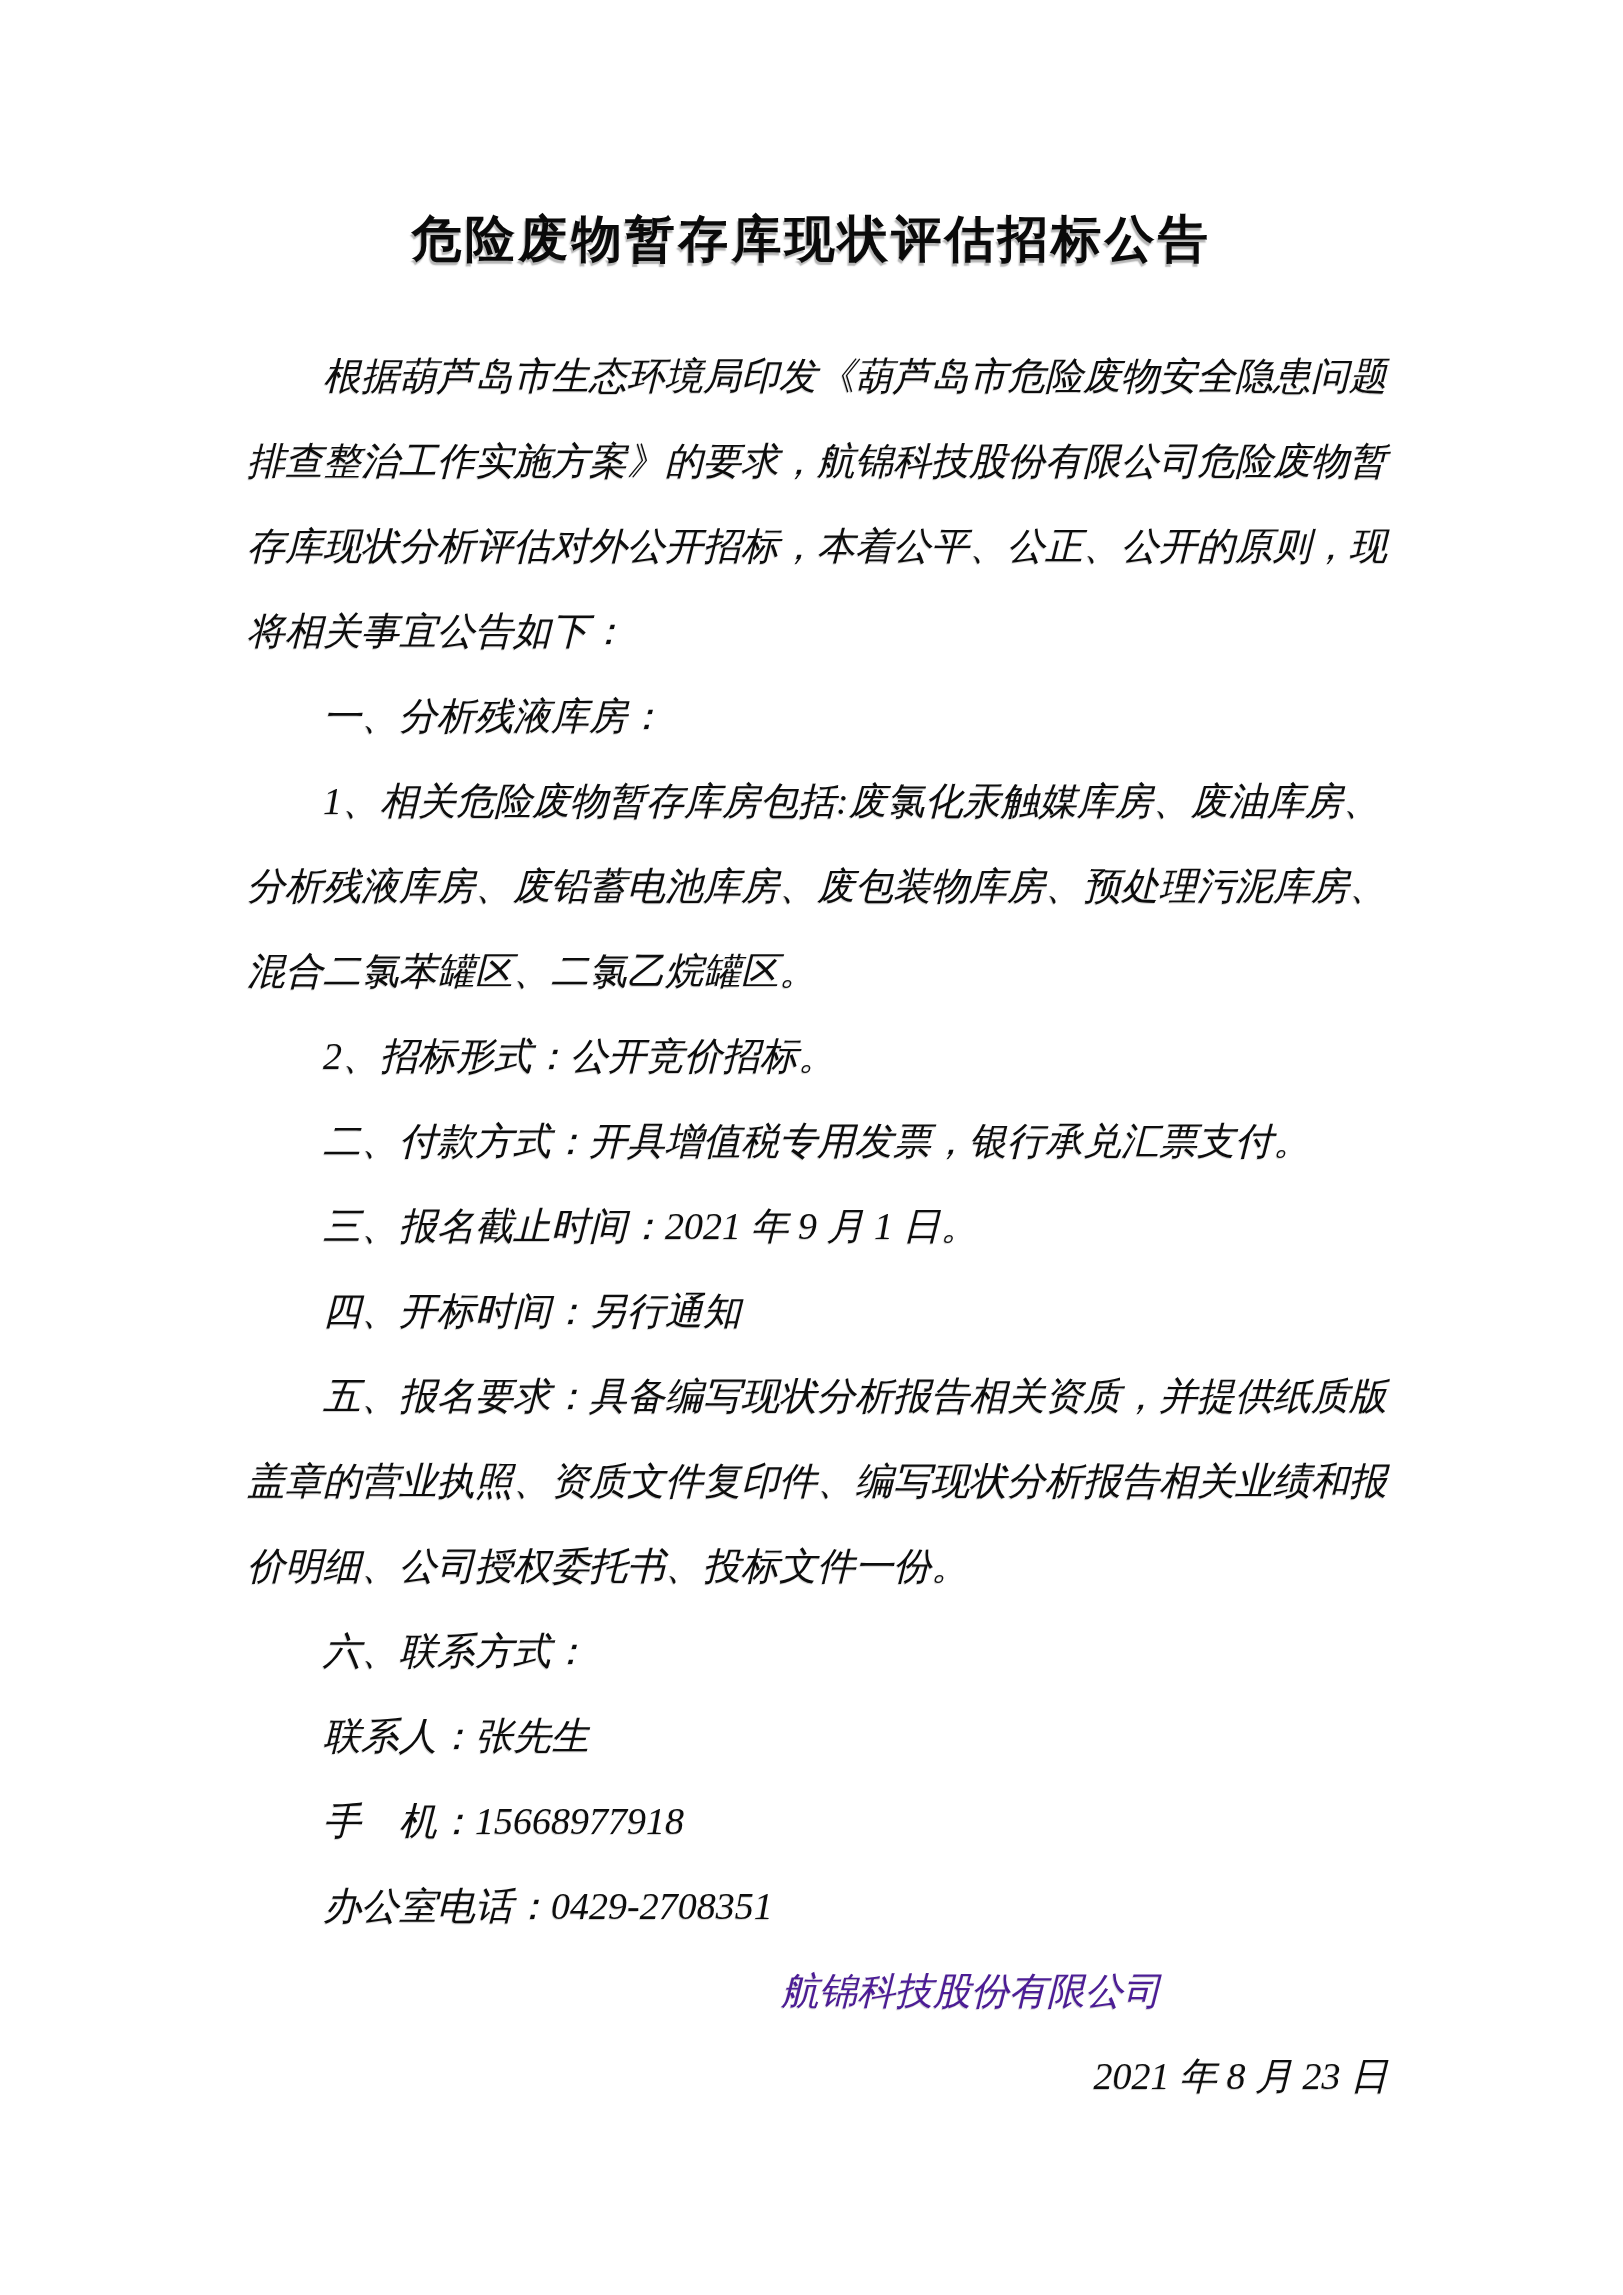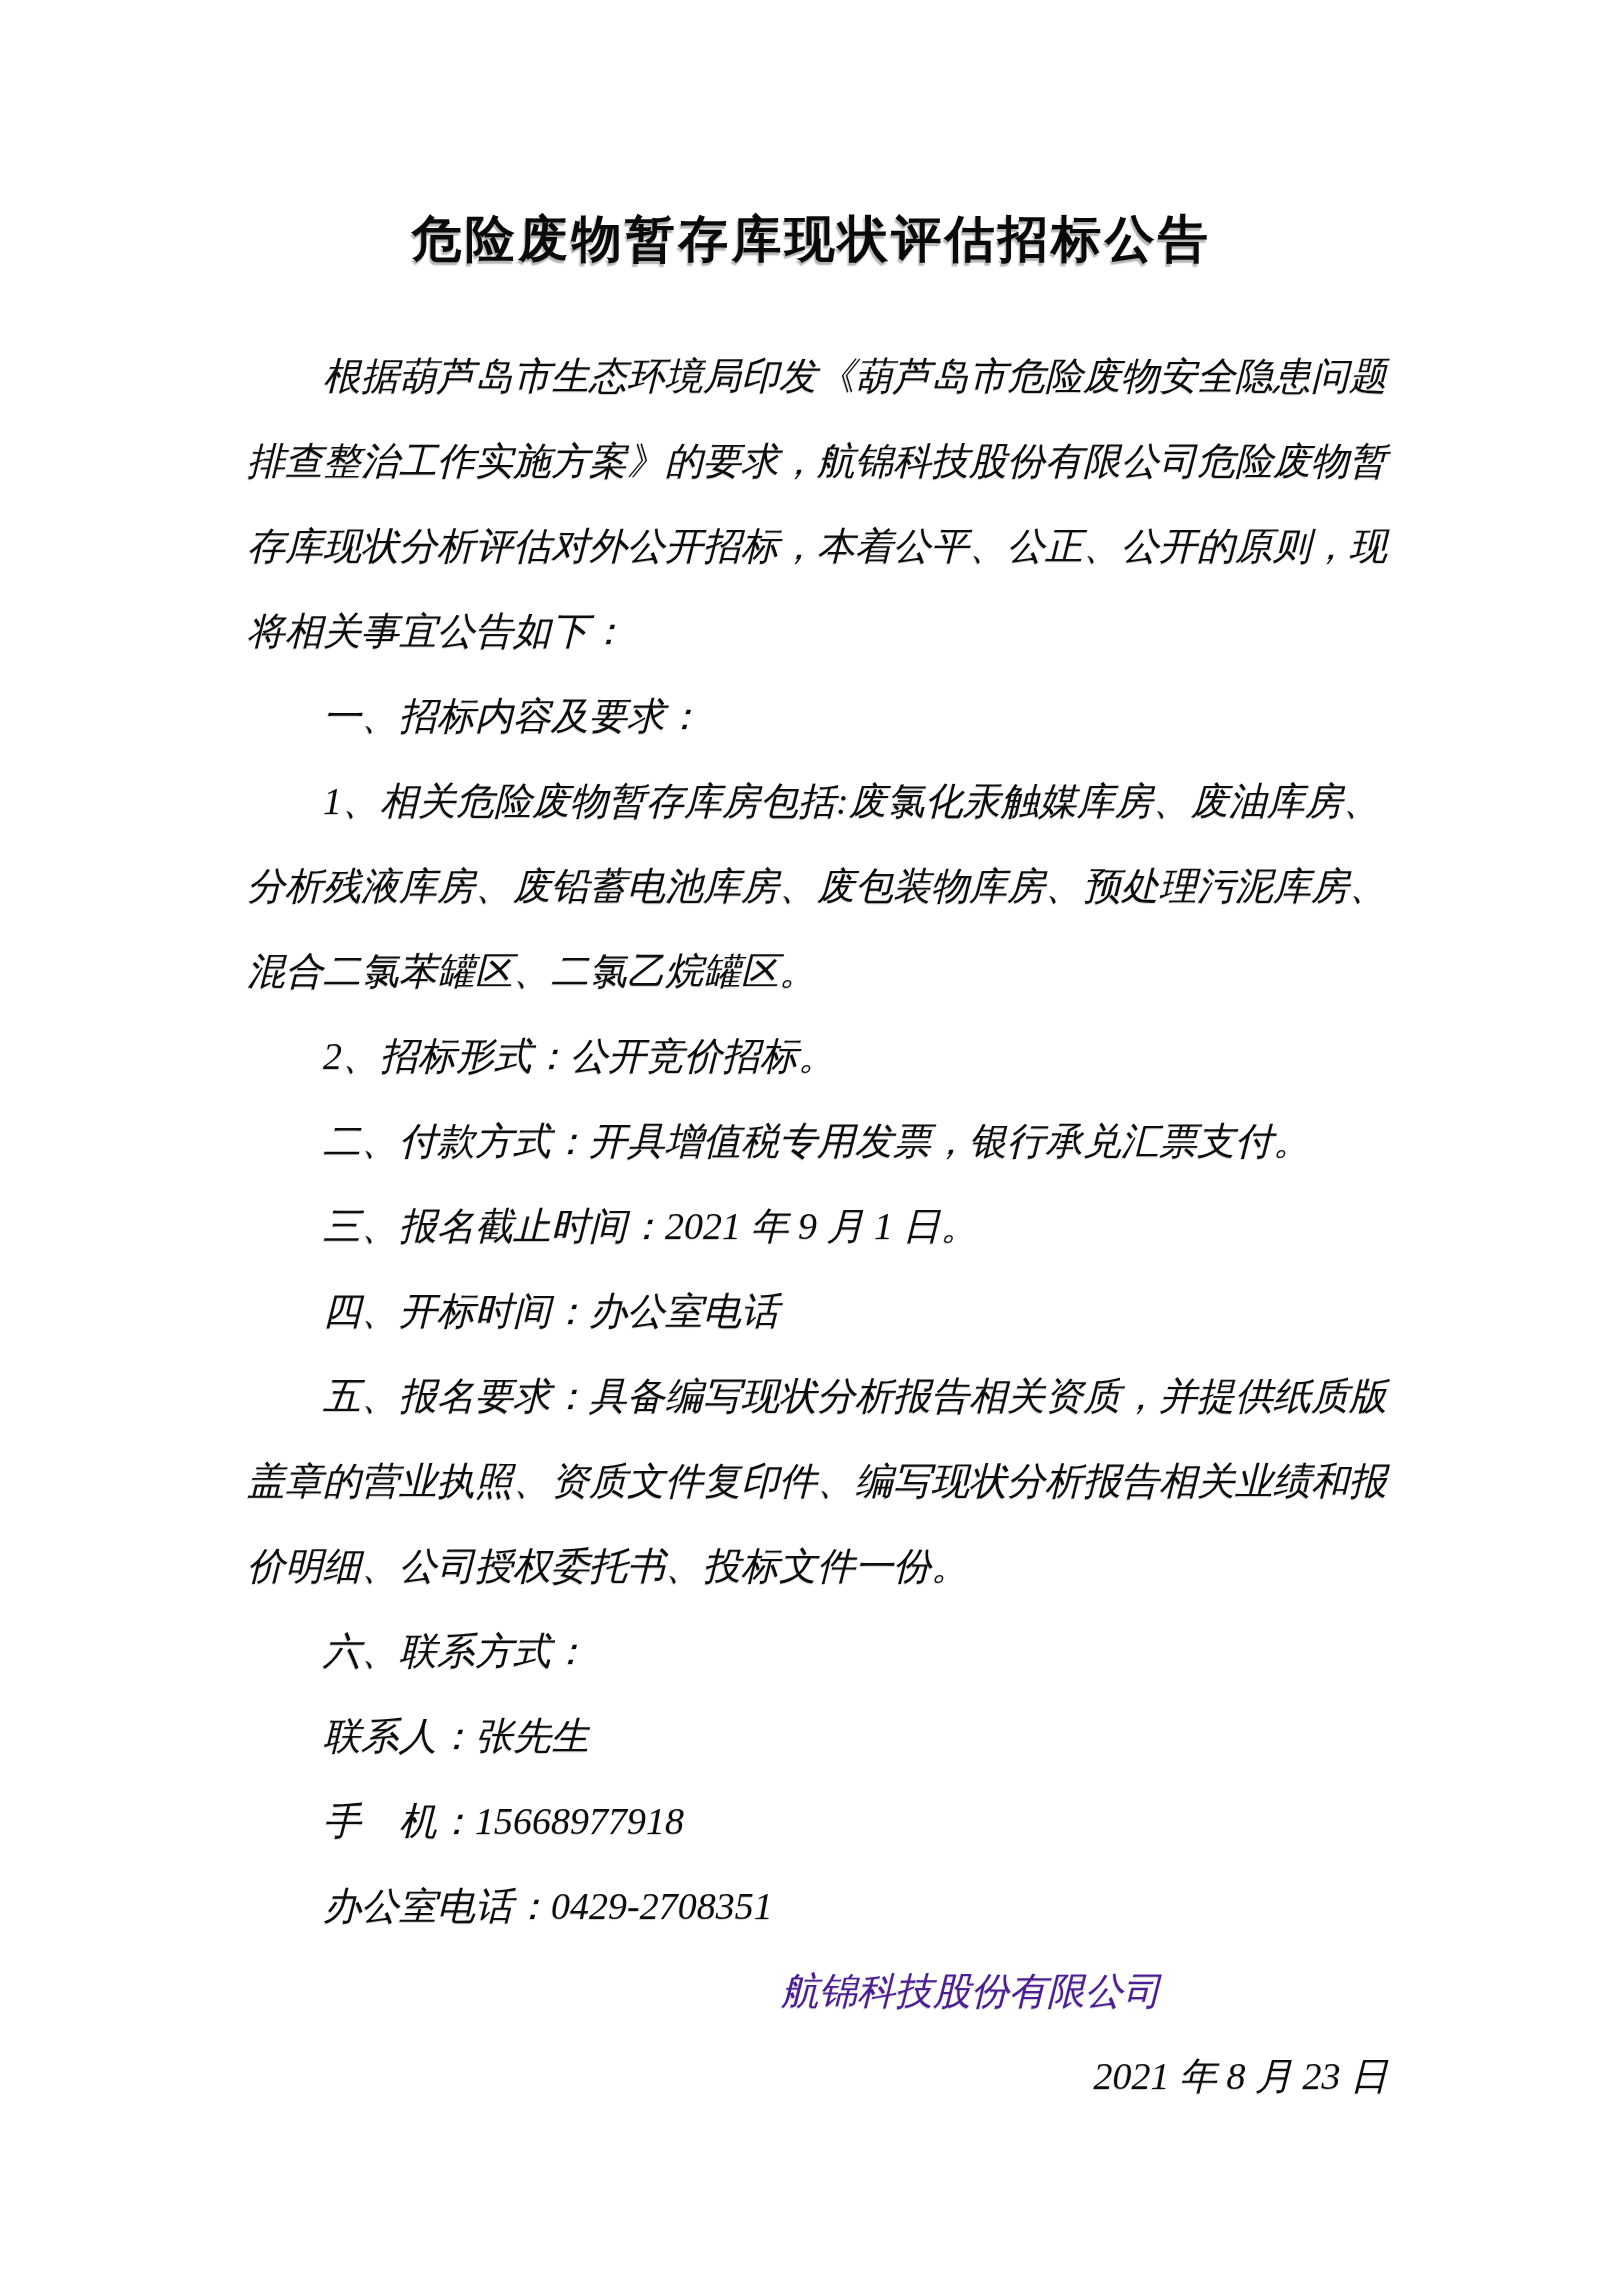--- a/index.html
+++ b/index.html
@@ -61,28 +61,28 @@
 </head>
 <body>
 
 <div class="page">
   <h1 class="title">危险废物暂存库现状评估招标公告</h1>
   <div class="content">
     <p class="para">根据葫芦岛市生态环境局印发《葫芦岛市危险废物安全隐患问题
 排查整治工作实施方案》的要求，航锦科技股份有限公司危险废物暂
 存库现状分析评估对外公开招标，本着公平、公正、公开的原则，现
 将相关事宜公告如下：</p>
-    <p class="para">一、招标内容及要求：</p>
+    <p class="para">一、分析残液库房：</p>
     <p class="para">1、相关危险废物暂存库房包括:废氯化汞触媒库房、废油库房、
 分析残液库房、废铅蓄电池库房、废包装物库房、预处理污泥库房、
 混合二氯苯罐区、二氯乙烷罐区。</p>
     <p class="para">2、招标形式：公开竞价招标。</p>
     <p class="para">二、付款方式：开具增值税专用发票，银行承兑汇票支付。</p>
     <p class="para">三、报名截止时间：2021 年 9 月 1 日。</p>
-    <p class="para">四、开标时间：办公室电话</p>
+    <p class="para">四、开标时间：另行通知</p>
     <p class="para">五、报名要求：具备编写现状分析报告相关资质，并提供纸质版
 盖章的营业执照、资质文件复印件、编写现状分析报告相关业绩和报
 价明细、公司授权委托书、投标文件一份。</p>
     <p class="para">六、联系方式：</p>
     <p class="para">联系人：张先生</p>
     <p class="para">手　机：15668977918</p>
     <p class="para">办公室电话：0429-2708351</p>
     <p class="sig">航锦科技股份有限公司</p>
     <p class="sig-date">2021 年 8 月 23 日</p>
   </div>

